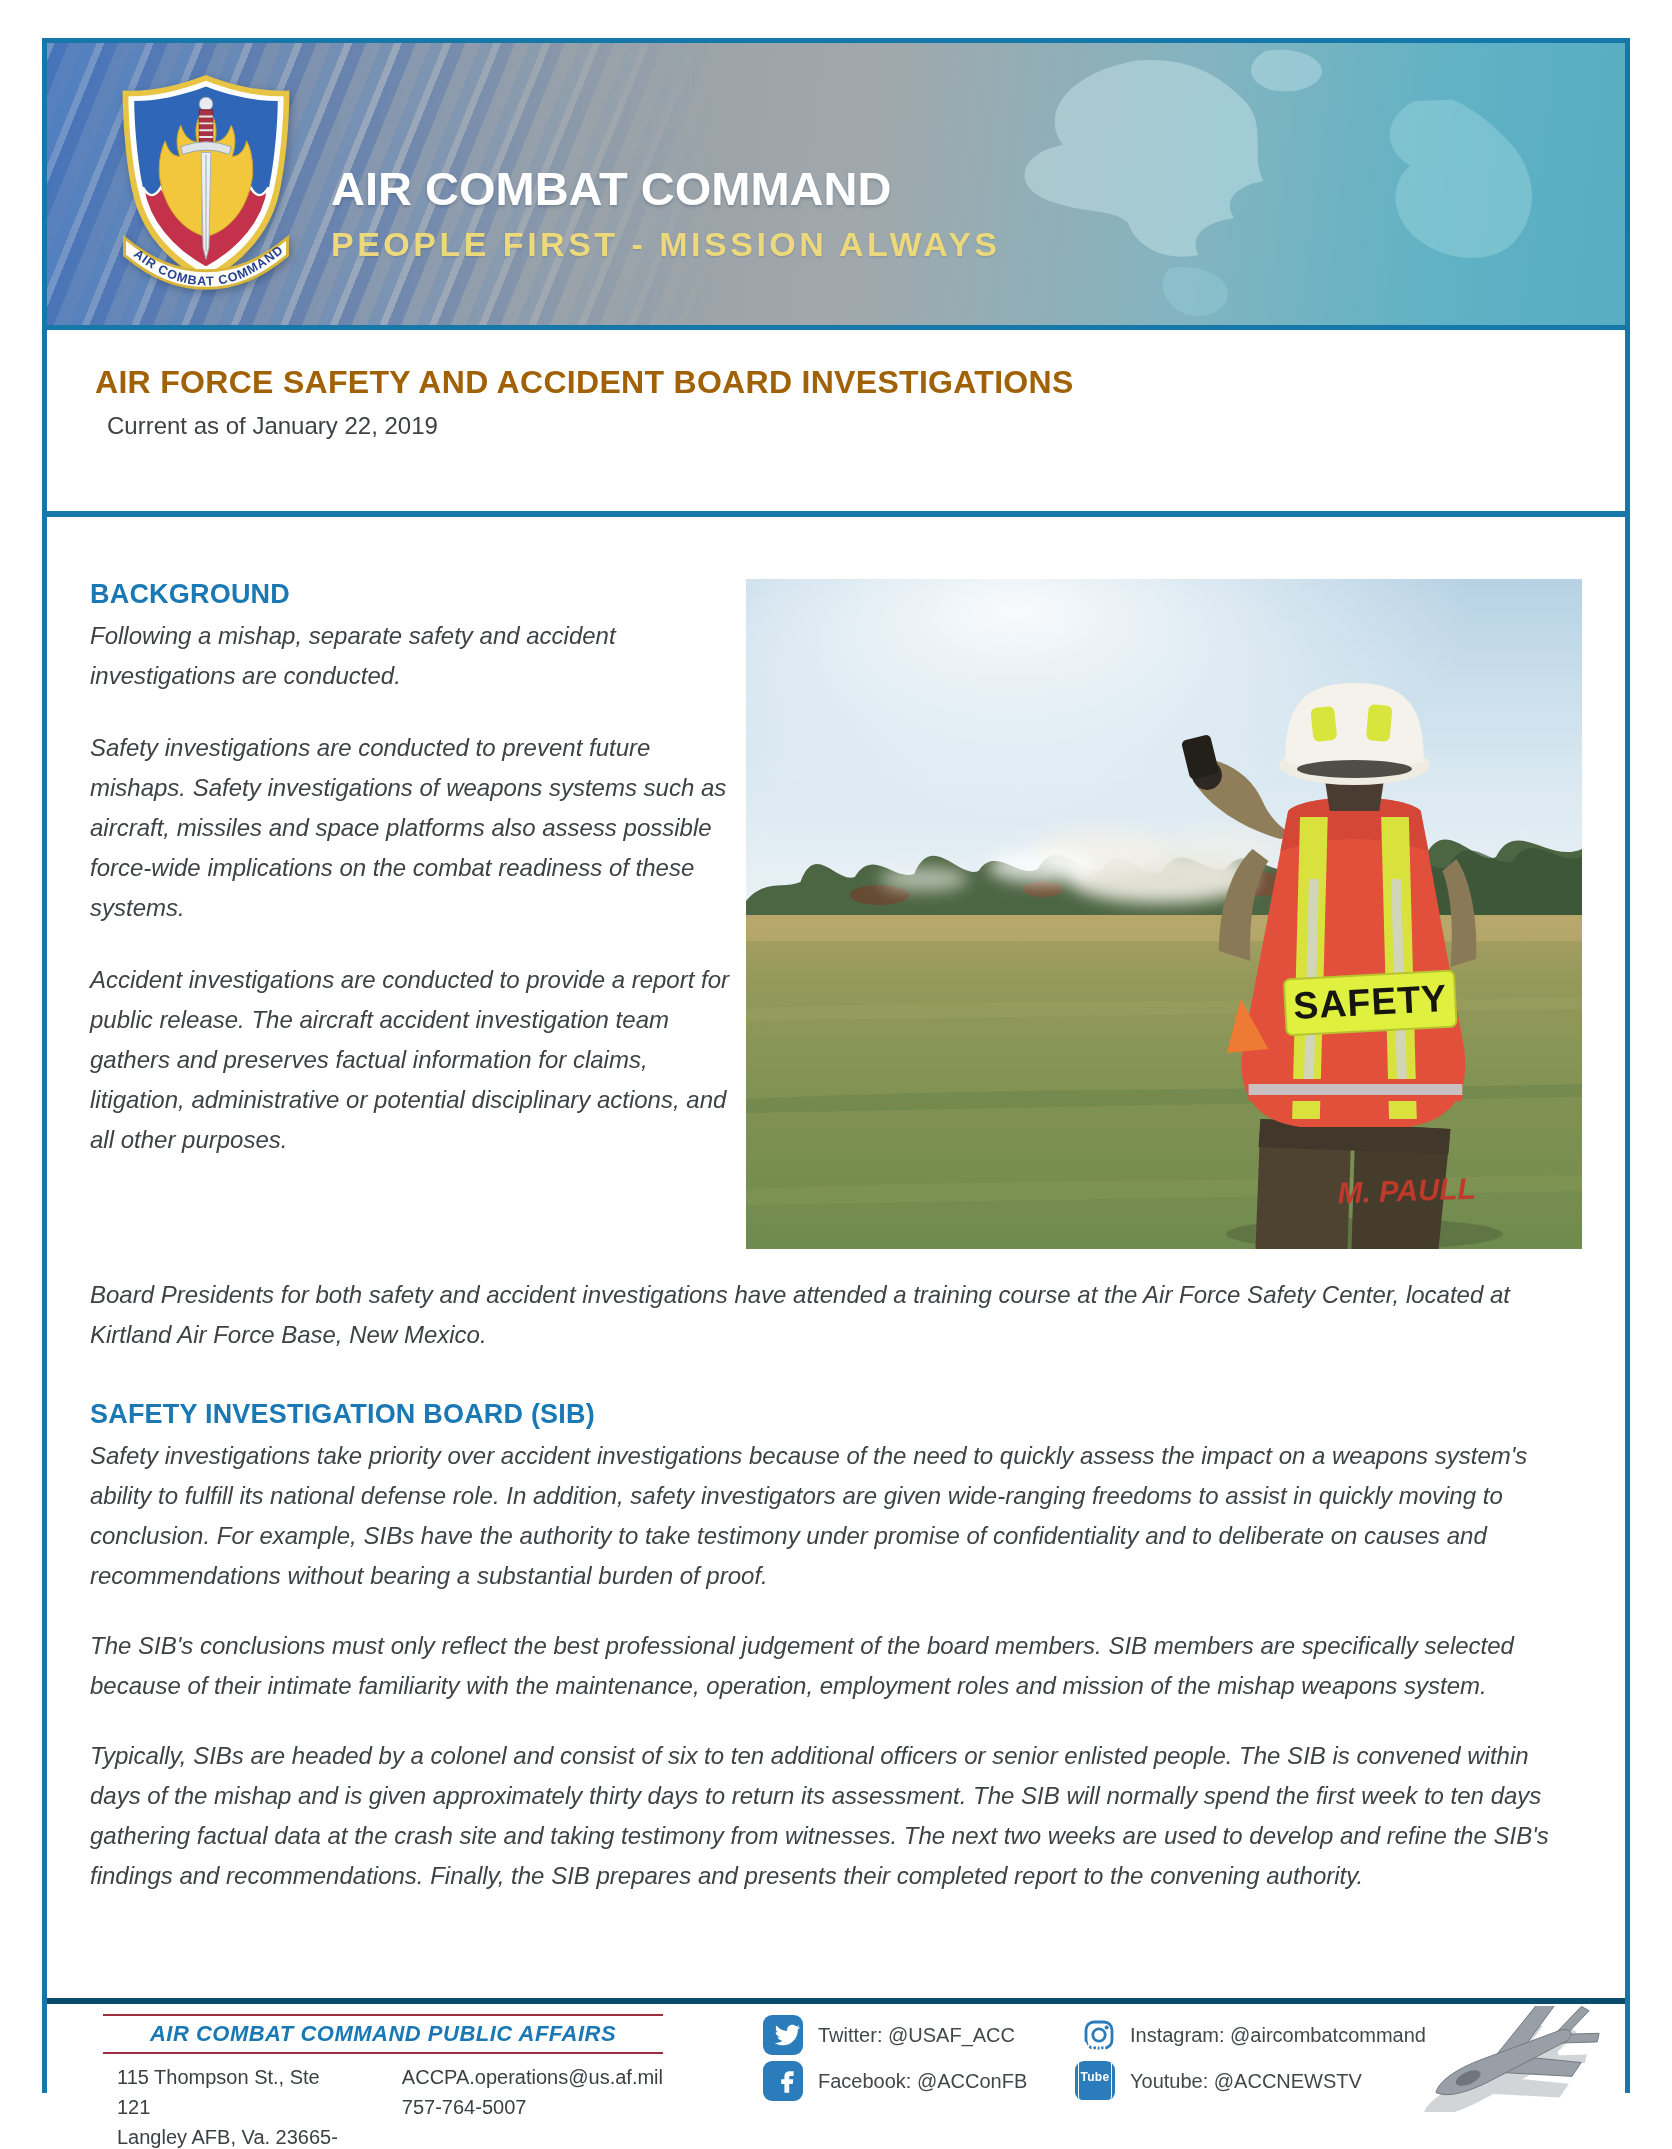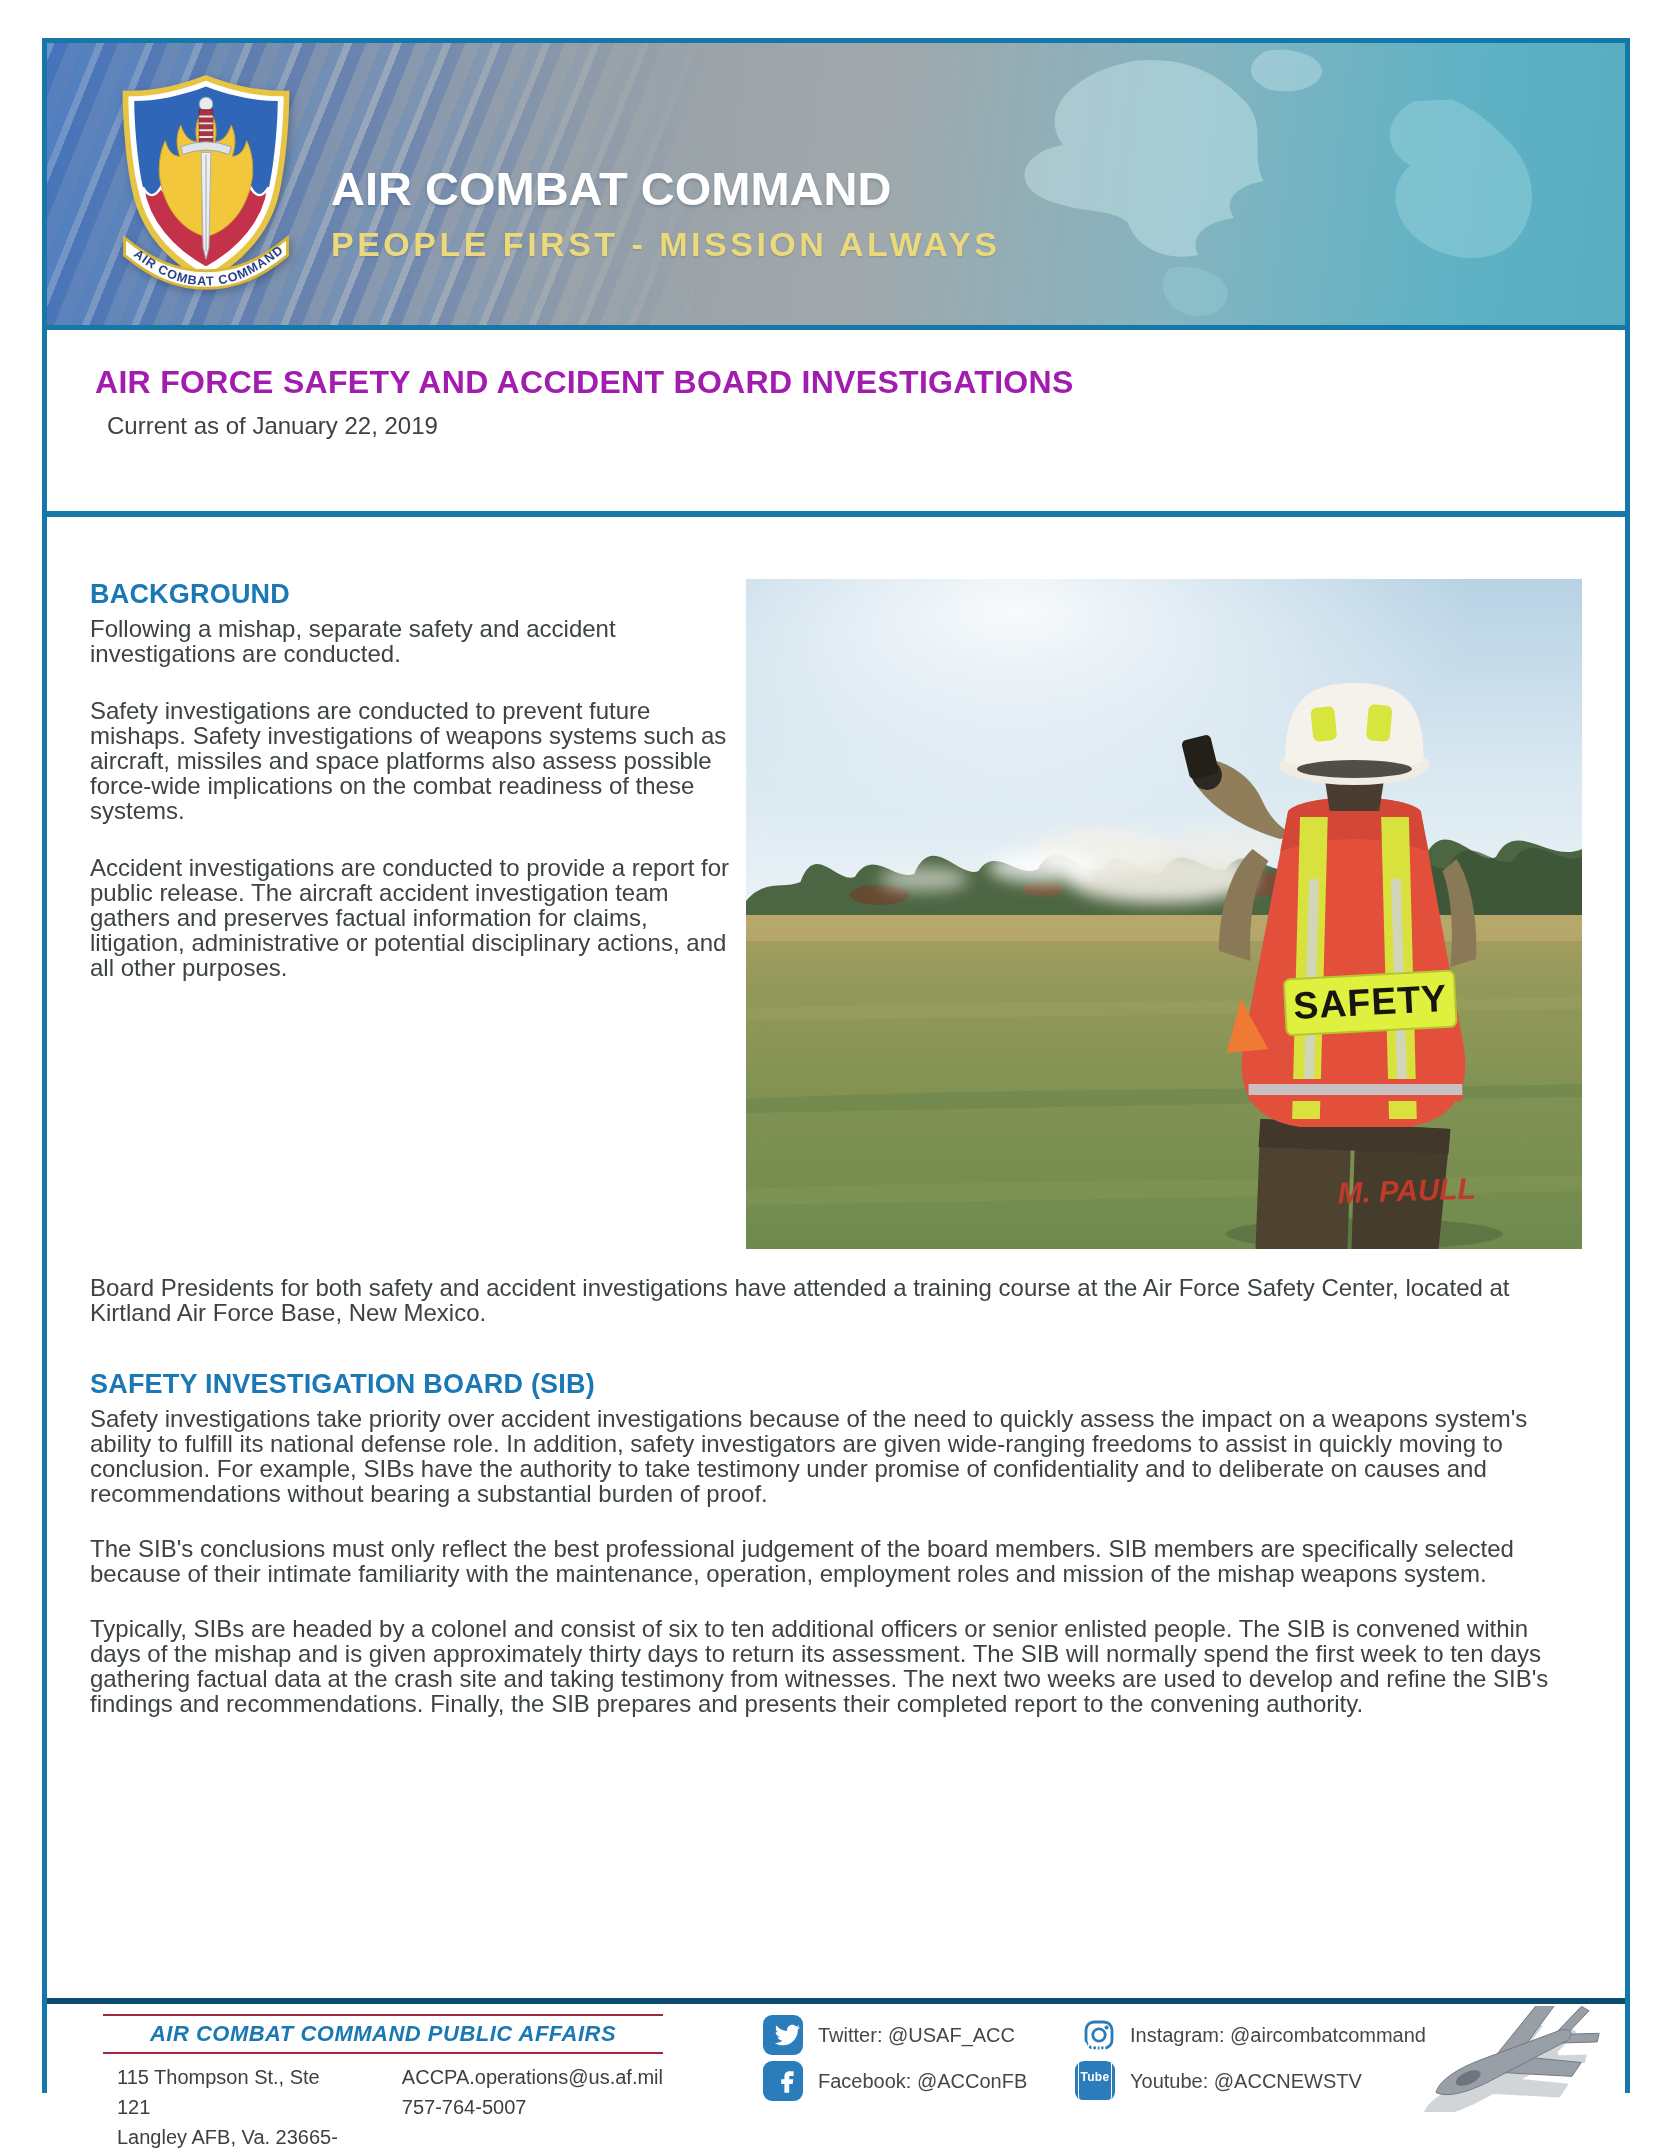--- a/index.html
+++ b/index.html
@@ -21,33 +21,33 @@
     filter:drop-shadow(2px 3px 4px rgba(20,40,70,.35));}
   .banner-textblock{position:absolute;left:284px;top:118px;}
   .banner-title{font-size:47px;font-weight:bold;color:#ffffff;letter-spacing:0px;
     text-shadow:0 2px 3px rgba(30,50,80,.25);}
   .banner-tagline{font-size:34px;font-weight:bold;color:#ecd97b;letter-spacing:3.5px;margin-top:9px;
     text-shadow:0 1px 2px rgba(30,50,80,.2);}
 
   
   .title-strip{height:147px;border-bottom:6px solid #1578a9;box-sizing:content-box;
     padding:34px 42px 0 48px;background:#fff;}
-  .doc-title{margin:0;font-size:32px;font-weight:bold;color:#a21caf;letter-spacing:.3px;}
+  .doc-title{margin:0;font-size:32px;font-weight:bold;color:#a16207;letter-spacing:.3px;}
   .doc-subtitle{margin-top:11px;font-size:24px;color:#3d4245;margin-left:12px;}
 
   
   .content{height:1487px;border-bottom:6px solid #0c4a6e;padding:16px 43px;box-sizing:border-box;
     background:#fff;position:relative;}
   .two-col{display:flex;gap:16px;margin:0;padding-top:46px;height:672px;box-sizing:content-box;}
   .left-col{width:640px;flex:none;}
   .photo-fig{flex:1;margin:0;height:670px;}
   .photo-fig svg{width:100%;height:100%;display:block;}
   h2.sec{font-size:27px;font-weight:bold;color:#1a79b4;margin:0 0 6px 0;letter-spacing:.2px;}
   h2.sib{margin-top:44px;}
-  .content p{font-size:24px;line-height:25px;color:#3d4245;margin:0 0 32px 0;}
+  .content p{font-size:24px;line-height:40px;color:#3d4245;margin:0 0 32px 0;font-style:italic;}
   .content p.wide{margin:30px 0 0 0;}
 
   
   .footerbar{height:112px;position:relative;background:#fff;}
   .pa-block{position:absolute;left:56px;top:8px;width:560px;}
   .rule{border-top:2px solid #9e2b3f;margin:2px 0;}
   .pa-title{text-align:center;color:#1a79b4;font-weight:bold;font-style:italic;
     font-size:22px;letter-spacing:.5px;padding:3px 0;}
   .addr-row{display:flex;gap:46px;margin-top:8px;padding-left:14px;}
   .addr-col div{font-size:20px;line-height:30px;color:#3c4043;}

